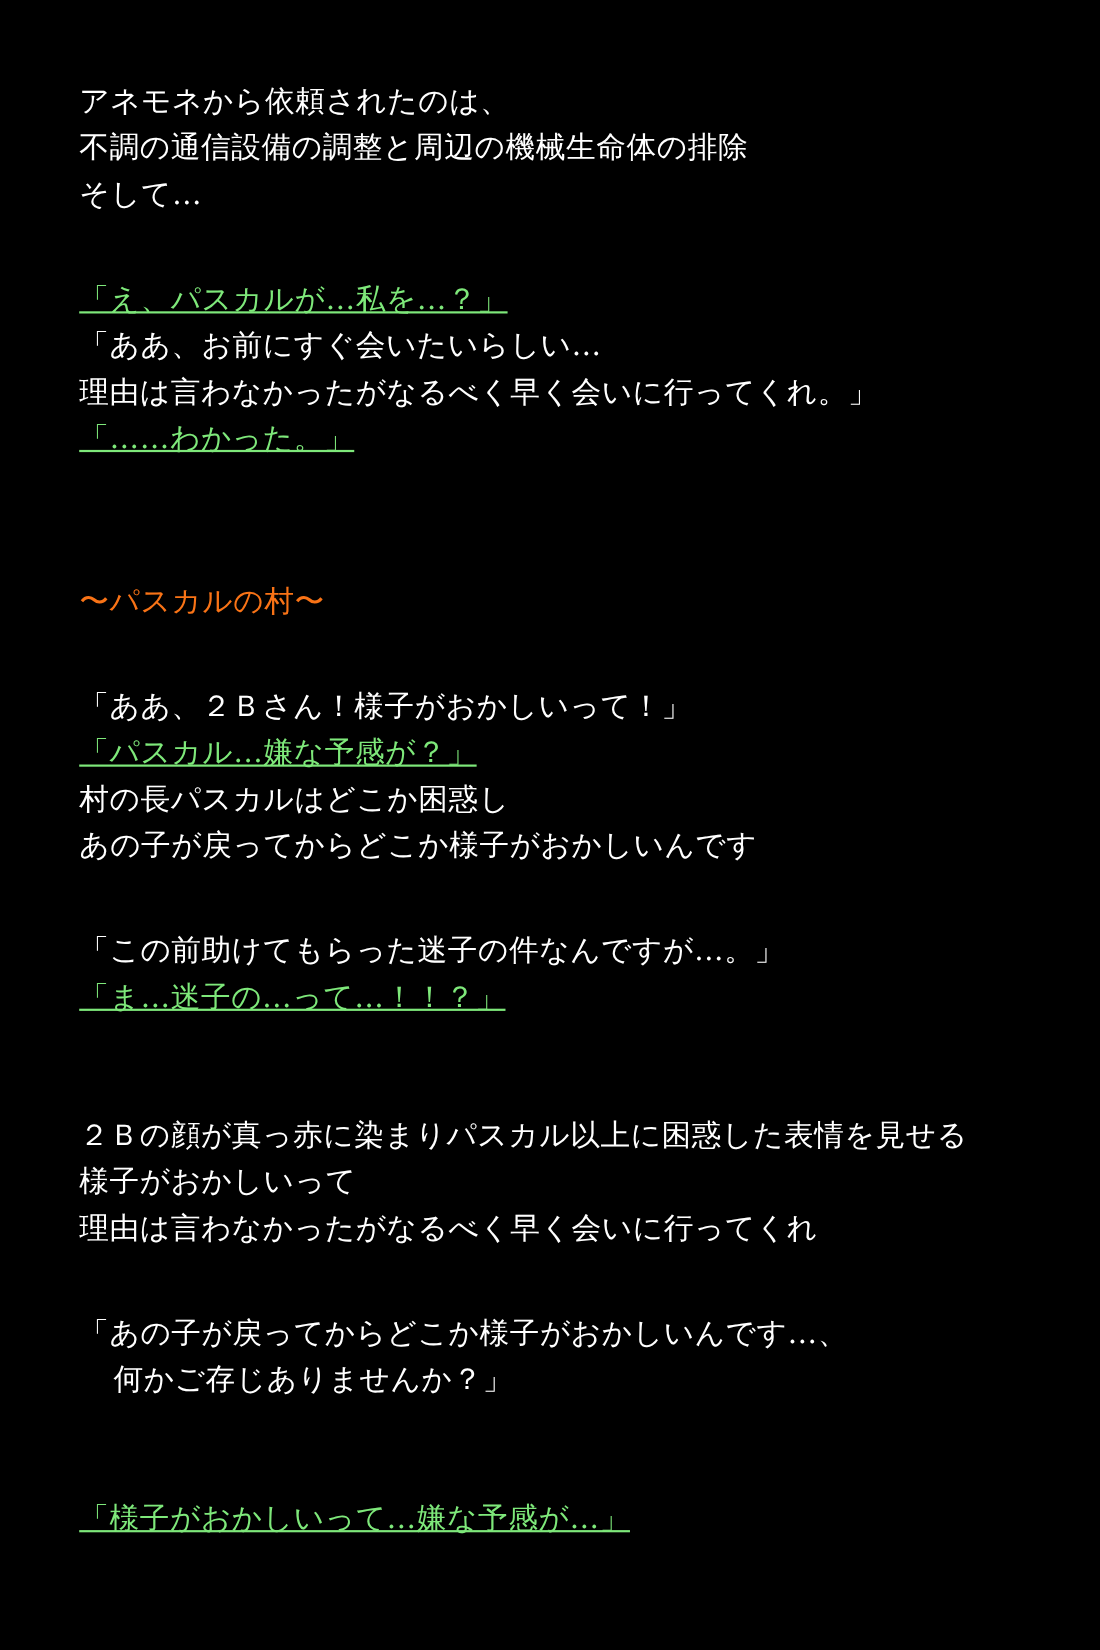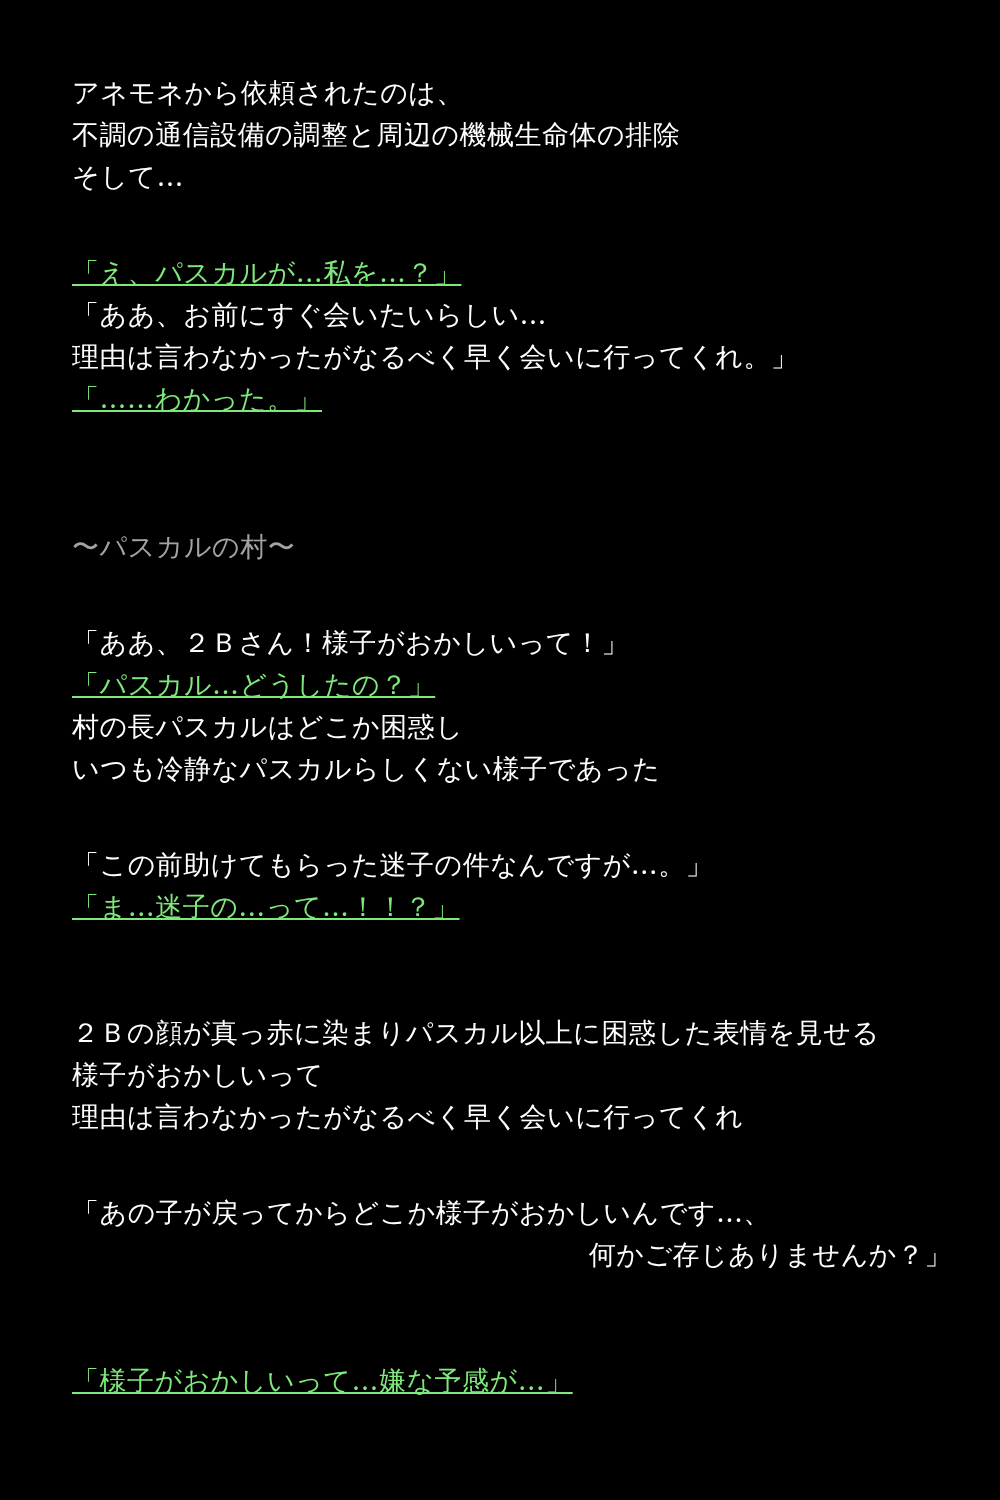--- a/index.html
+++ b/index.html
@@ -32,26 +32,26 @@
     letter-spacing: 0.5px;
   }
   .line.narrator {
     color: #ffffff;
   }
   .line.dialogue-green {
     color: #7ee87a;
     text-decoration: underline;
   }
   .line.heading {
-    color: #a3a3a3;
+    color: #f97316;
   }
   .spacer-sm { height: 30px; }
   .spacer-md { height: 54px; }
   .spacer-lg { height: 76px; }
-  .indent-1 { padding-left: 22px; text-align: right; }
+  .indent-1 { padding-left: 22px; }
 </style>
 </head>
 <body>
 
 <div class="page">
 
   <div class="text-body">
 
     <div class="block">
       <div class="line narrator">アネモネから依頼されたのは、</div>
@@ -72,23 +72,23 @@
     <div class="spacer-sm"></div>
 
     <div class="block">
       <div class="line heading">〜パスカルの村〜</div>
     </div>
 
     <div class="spacer-md"></div>
 
     <div class="block">
       <div class="line narrator">「ああ、２Ｂさん！様子がおかしいって！」</div>
-      <div class="line dialogue-green">「パスカル…どうしたの？」</div>
+      <div class="line dialogue-green">「パスカル…嫌な予感が？」</div>
       <div class="line narrator">村の長パスカルはどこか困惑し</div>
-      <div class="line narrator">いつも冷静なパスカルらしくない様子であった</div>
+      <div class="line narrator">あの子が戻ってからどこか様子がおかしいんです</div>
     </div>
 
     <div class="spacer-md"></div>
 
     <div class="block">
       <div class="line narrator">「この前助けてもらった迷子の件なんですが…。」</div>
       <div class="line dialogue-green">「ま…迷子の…って…！！？」</div>
     </div>
 
     <div class="spacer-md"></div>

